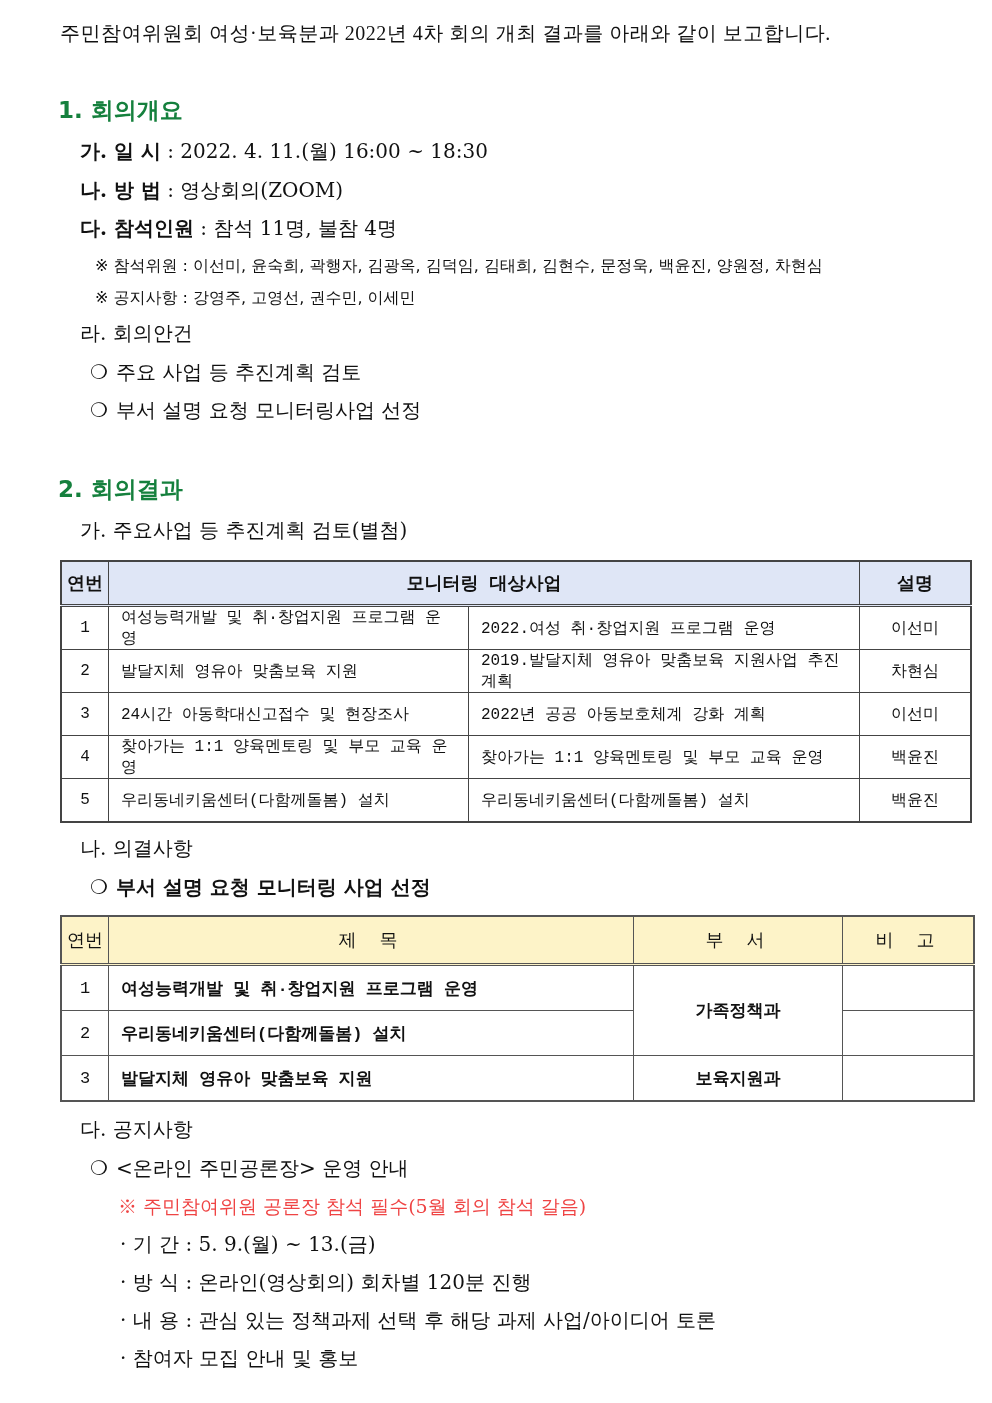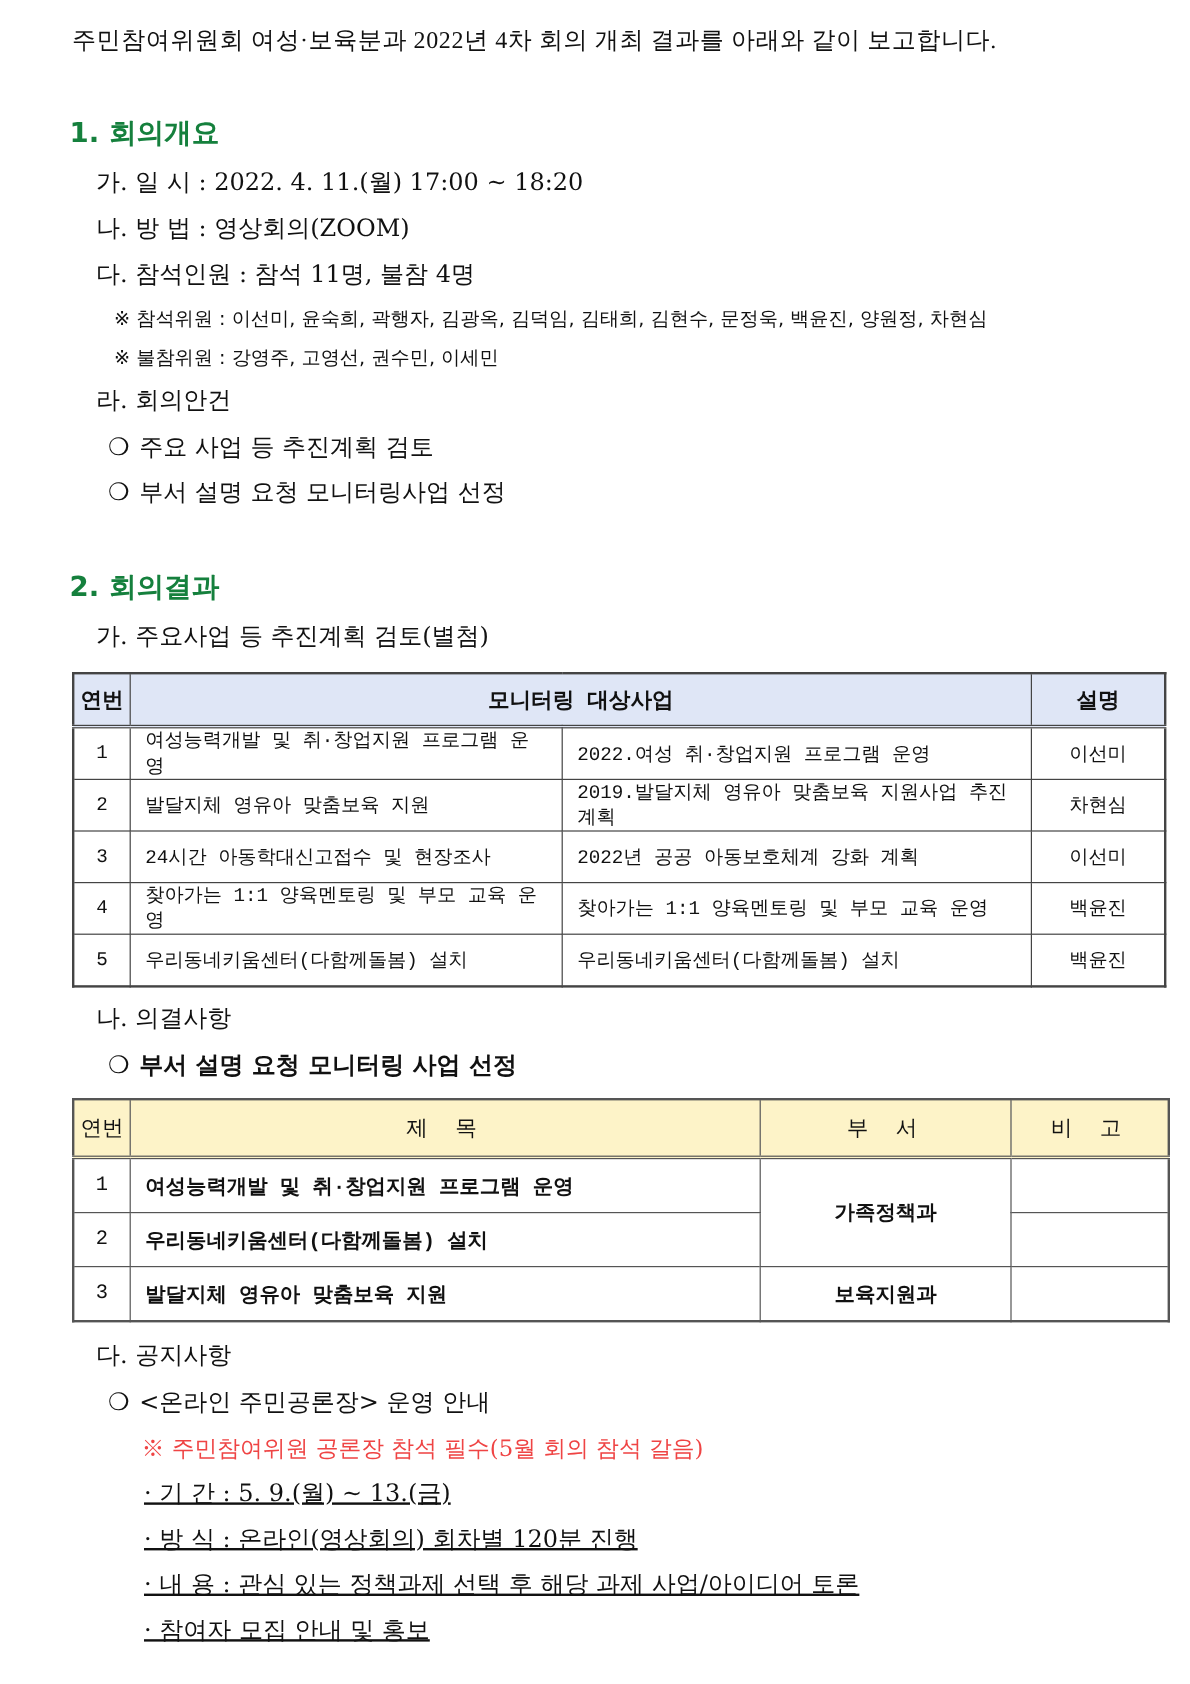--- a/index.html
+++ b/index.html
@@ -3,50 +3,50 @@
 <meta charset="utf-8">
 <style>
   html, body { margin: 0; padding: 0; background: #ffffff; }
   body { width: 992px; height: 1403px; position: relative; overflow: hidden;
          font-family: "DejaVu Serif", "Liberation Serif", serif; color: #111; }
   .abs { position: absolute; white-space: nowrap; }
   .intro { left: 60px; top: 20px; font-size: 20px; letter-spacing: 0.5px; font-family: Liberation Serif, serif; }
   .sec-title { left: 58px; font-size: 23px; font-weight: bold; color: #15803d;
                font-family: "DejaVu Sans", "Liberation Sans", sans-serif; }
   .item { left: 80px; font-size: 20px; }
-  .item b { font-weight: normal; }
+  .item b { font-weight: bold; }
   .note { left: 95px; font-size: 16px; font-family: "DejaVu Sans", "Liberation Sans", sans-serif; text-align: right; }
   .circ { left: 90px; font-size: 20px; }
   .circ .o { font-family: "DejaVu Sans", sans-serif; margin-right: 8px; }
   .blue-note { left: 118px; font-size: 19px; color: #ef4444; }
-  .bullet { left: 120px; font-size: 20px; text-decoration: underline; }
+  .bullet { left: 120px; font-size: 20px; }
 
   table { border-collapse: collapse; position: absolute; font-family: Liberation Mono, monospace; font-size: 16px; }
   .t1 { left: 60px; top: 560px; width: 912px; border: 2px solid #444; }
   .t1 th { background: #dfe6f6; height: 40px; font-size: 18px; font-weight: bold; border: 1px solid #444; border-bottom: 3px double #444; }
   .t1 td { height: 42px; border: 1px solid #444; padding: 0 12px; }
   .t2 { left: 60px; top: 915px; width: 915px; border: 2px solid #555; }
   .t2 th { background: #fdf3c8; height: 44px; font-size: 18px; font-weight: normal; border: 1px solid #555; border-bottom: 3px double #555; letter-spacing: 6px; }
   .t2 td { height: 44px; border: 1px solid #555; padding: 0 12px; font-size: 17px; }
   .c { text-align: center; }
   .bold { font-weight: bold; }
 </style>
 </head>
 <body>
 
 <div class="abs intro">주민참여위원회 여성·보육분과 2022년 4차 회의 개최 결과를 아래와 같이 보고합니다.</div>
 
 <div class="abs sec-title" style="top:95px">1. 회의개요</div>
 
-<div class="abs item" style="top:138px"><b>가. 일      시</b><span> : 2022. 4. 11.(월) 17:00 ~ 18:20</span></div>
+<div class="abs item" style="top:138px"><b>가. 일      시</b><span> : 2022. 4. 11.(월) 16:00 ~ 18:30</span></div>
 <div class="abs item" style="top:177px"><b>나. 방      법</b><span> : 영상회의(ZOOM)</span></div>
 <div class="abs item" style="top:215px"><b>다. 참석인원</b><span> : 참석 11명, 불참 4명</span></div>
 
 <div class="abs note" style="top:256px">※ 참석위원 : 이선미, 윤숙희, 곽행자, 김광옥, 김덕임, 김태희, 김현수, 문정욱, 백윤진, 양원정, 차현심</div>
-<div class="abs note" style="top:288px">※ 불참위원 : 강영주, 고영선, 권수민, 이세민</div>
+<div class="abs note" style="top:288px">※ 공지사항 : 강영주, 고영선, 권수민, 이세민</div>
 
 <div class="abs item" style="top:320px">라. 회의안건</div>
 <div class="abs circ" style="top:359px"><span class="o">❍</span><span>주요 사업 등 추진계획 검토</span></div>
 <div class="abs circ" style="top:397px"><span class="o">❍</span><span>부서 설명 요청 모니터링사업 선정</span></div>
 
 <div class="abs sec-title" style="top:474px">2. 회의결과</div>
 <div class="abs item" style="top:517px">가. 주요사업 등 추진계획 검토(별첨)</div>
 
 <table class="t1">
   <thead>

